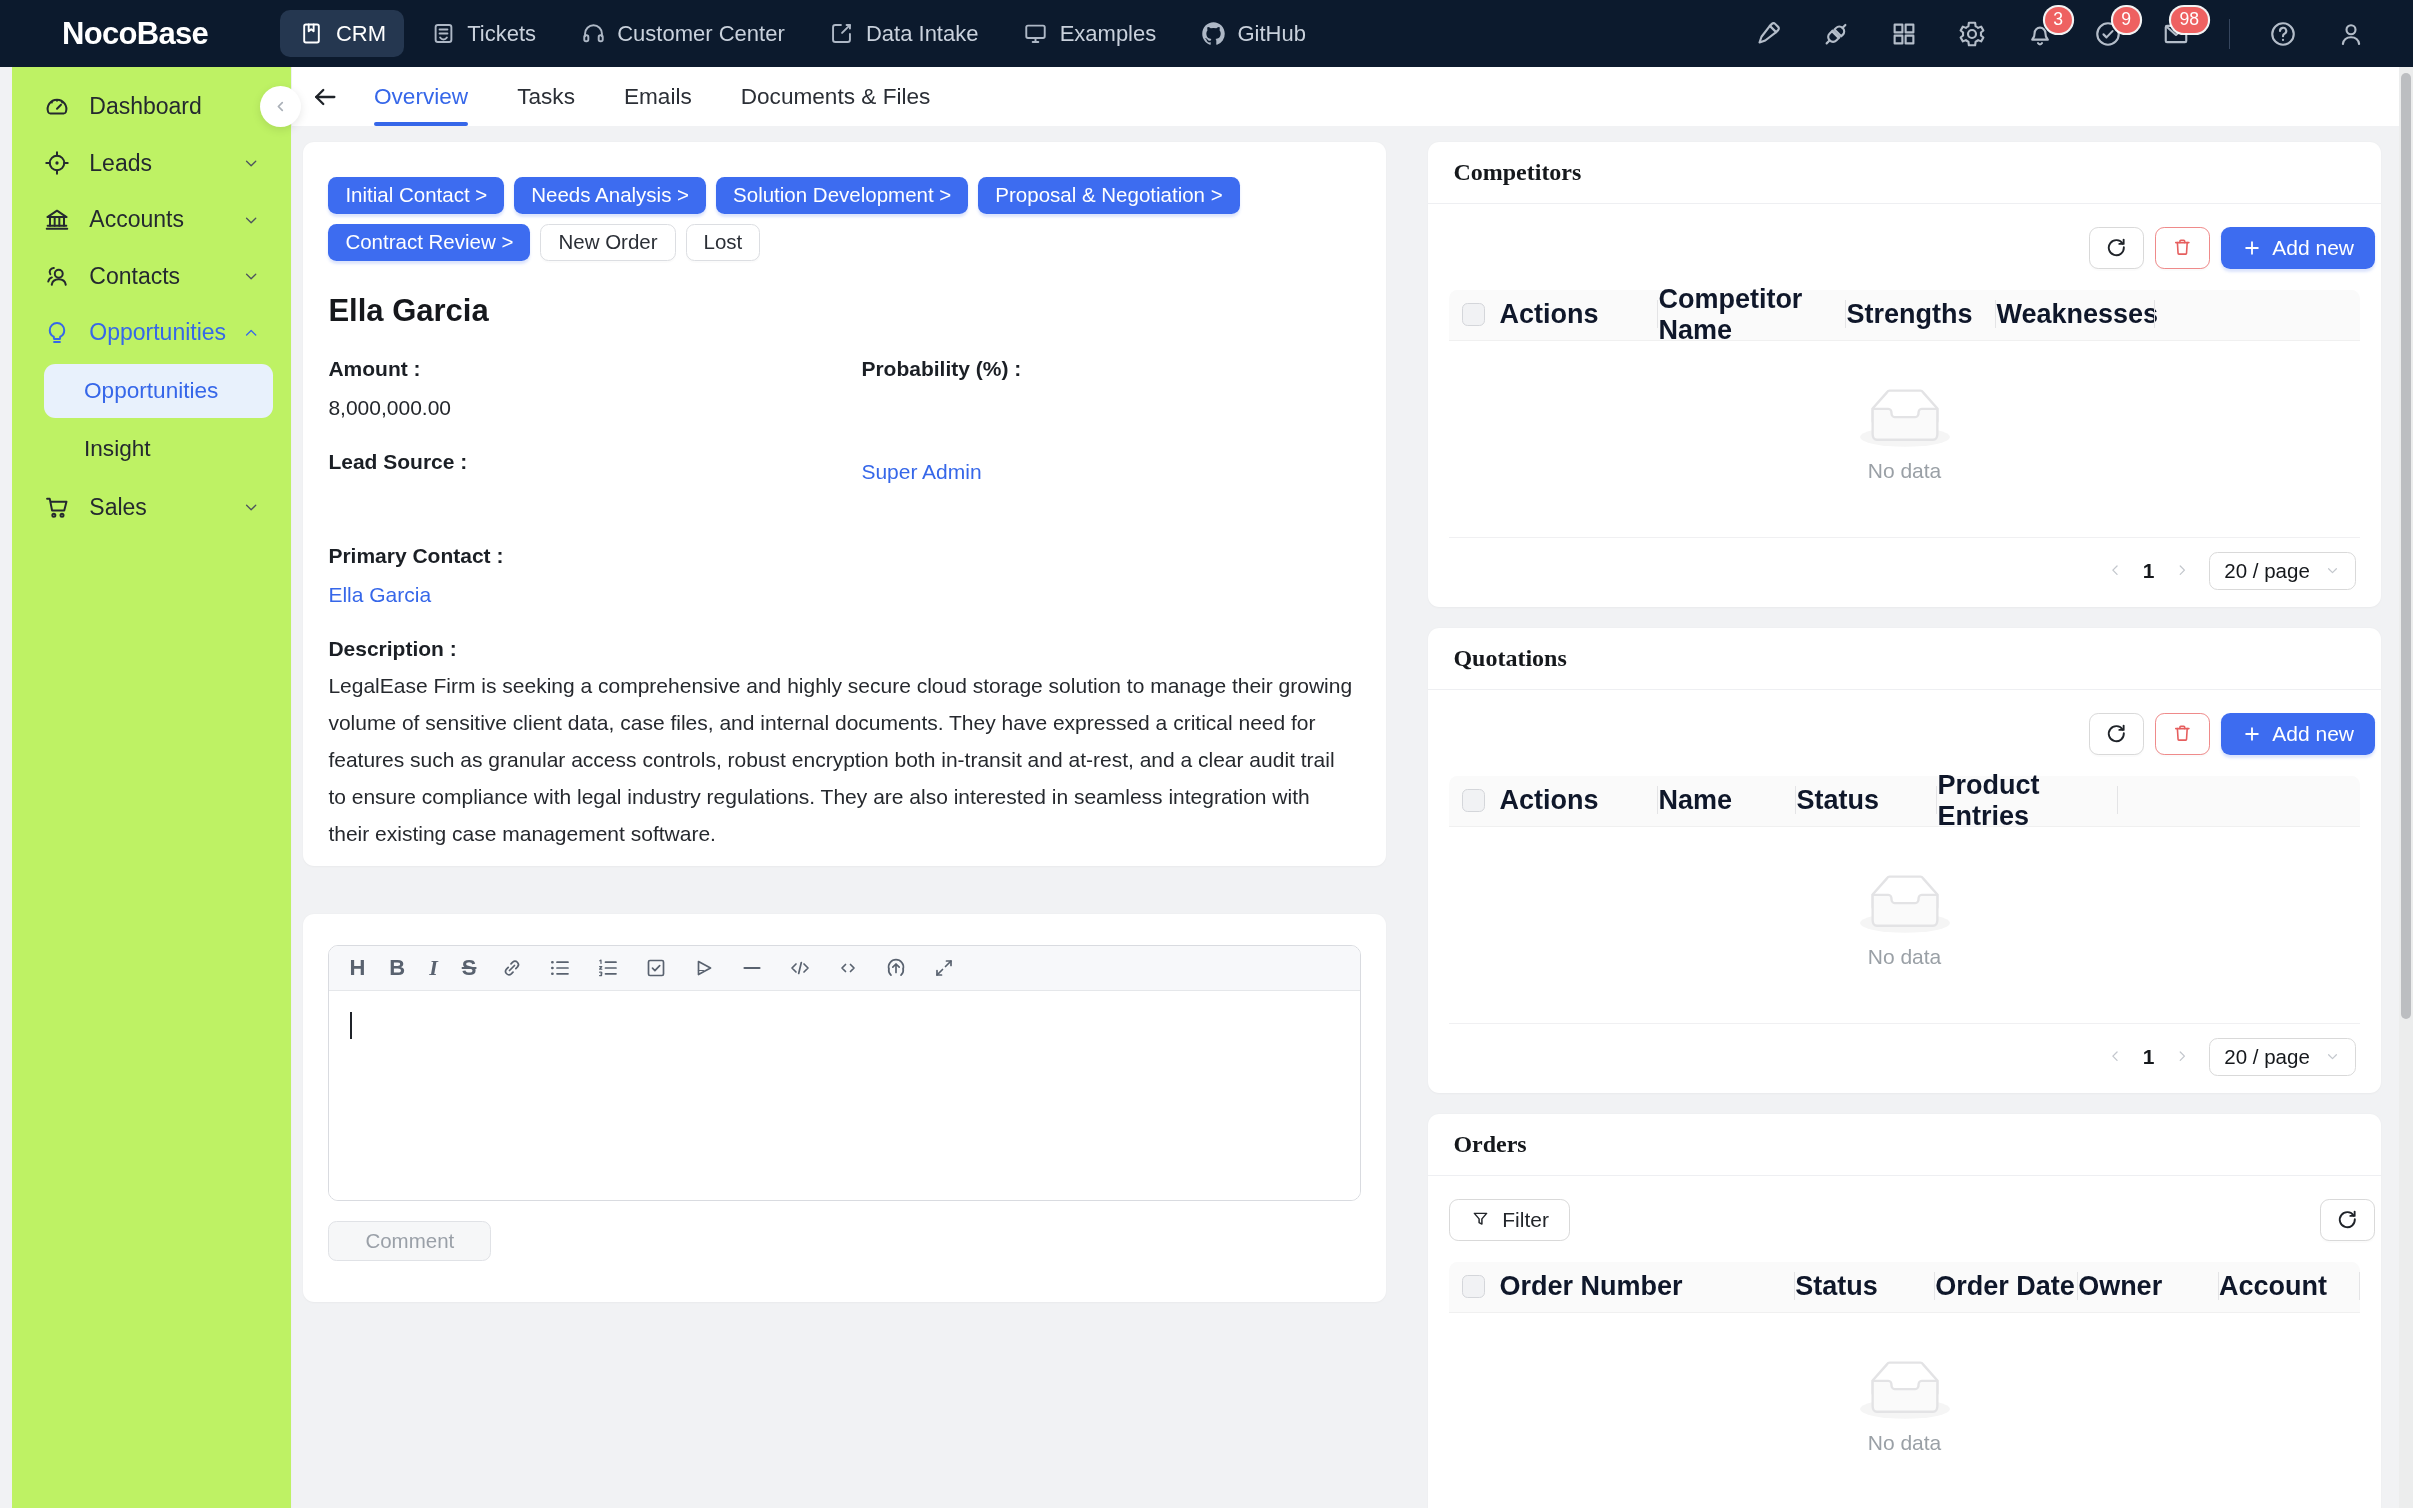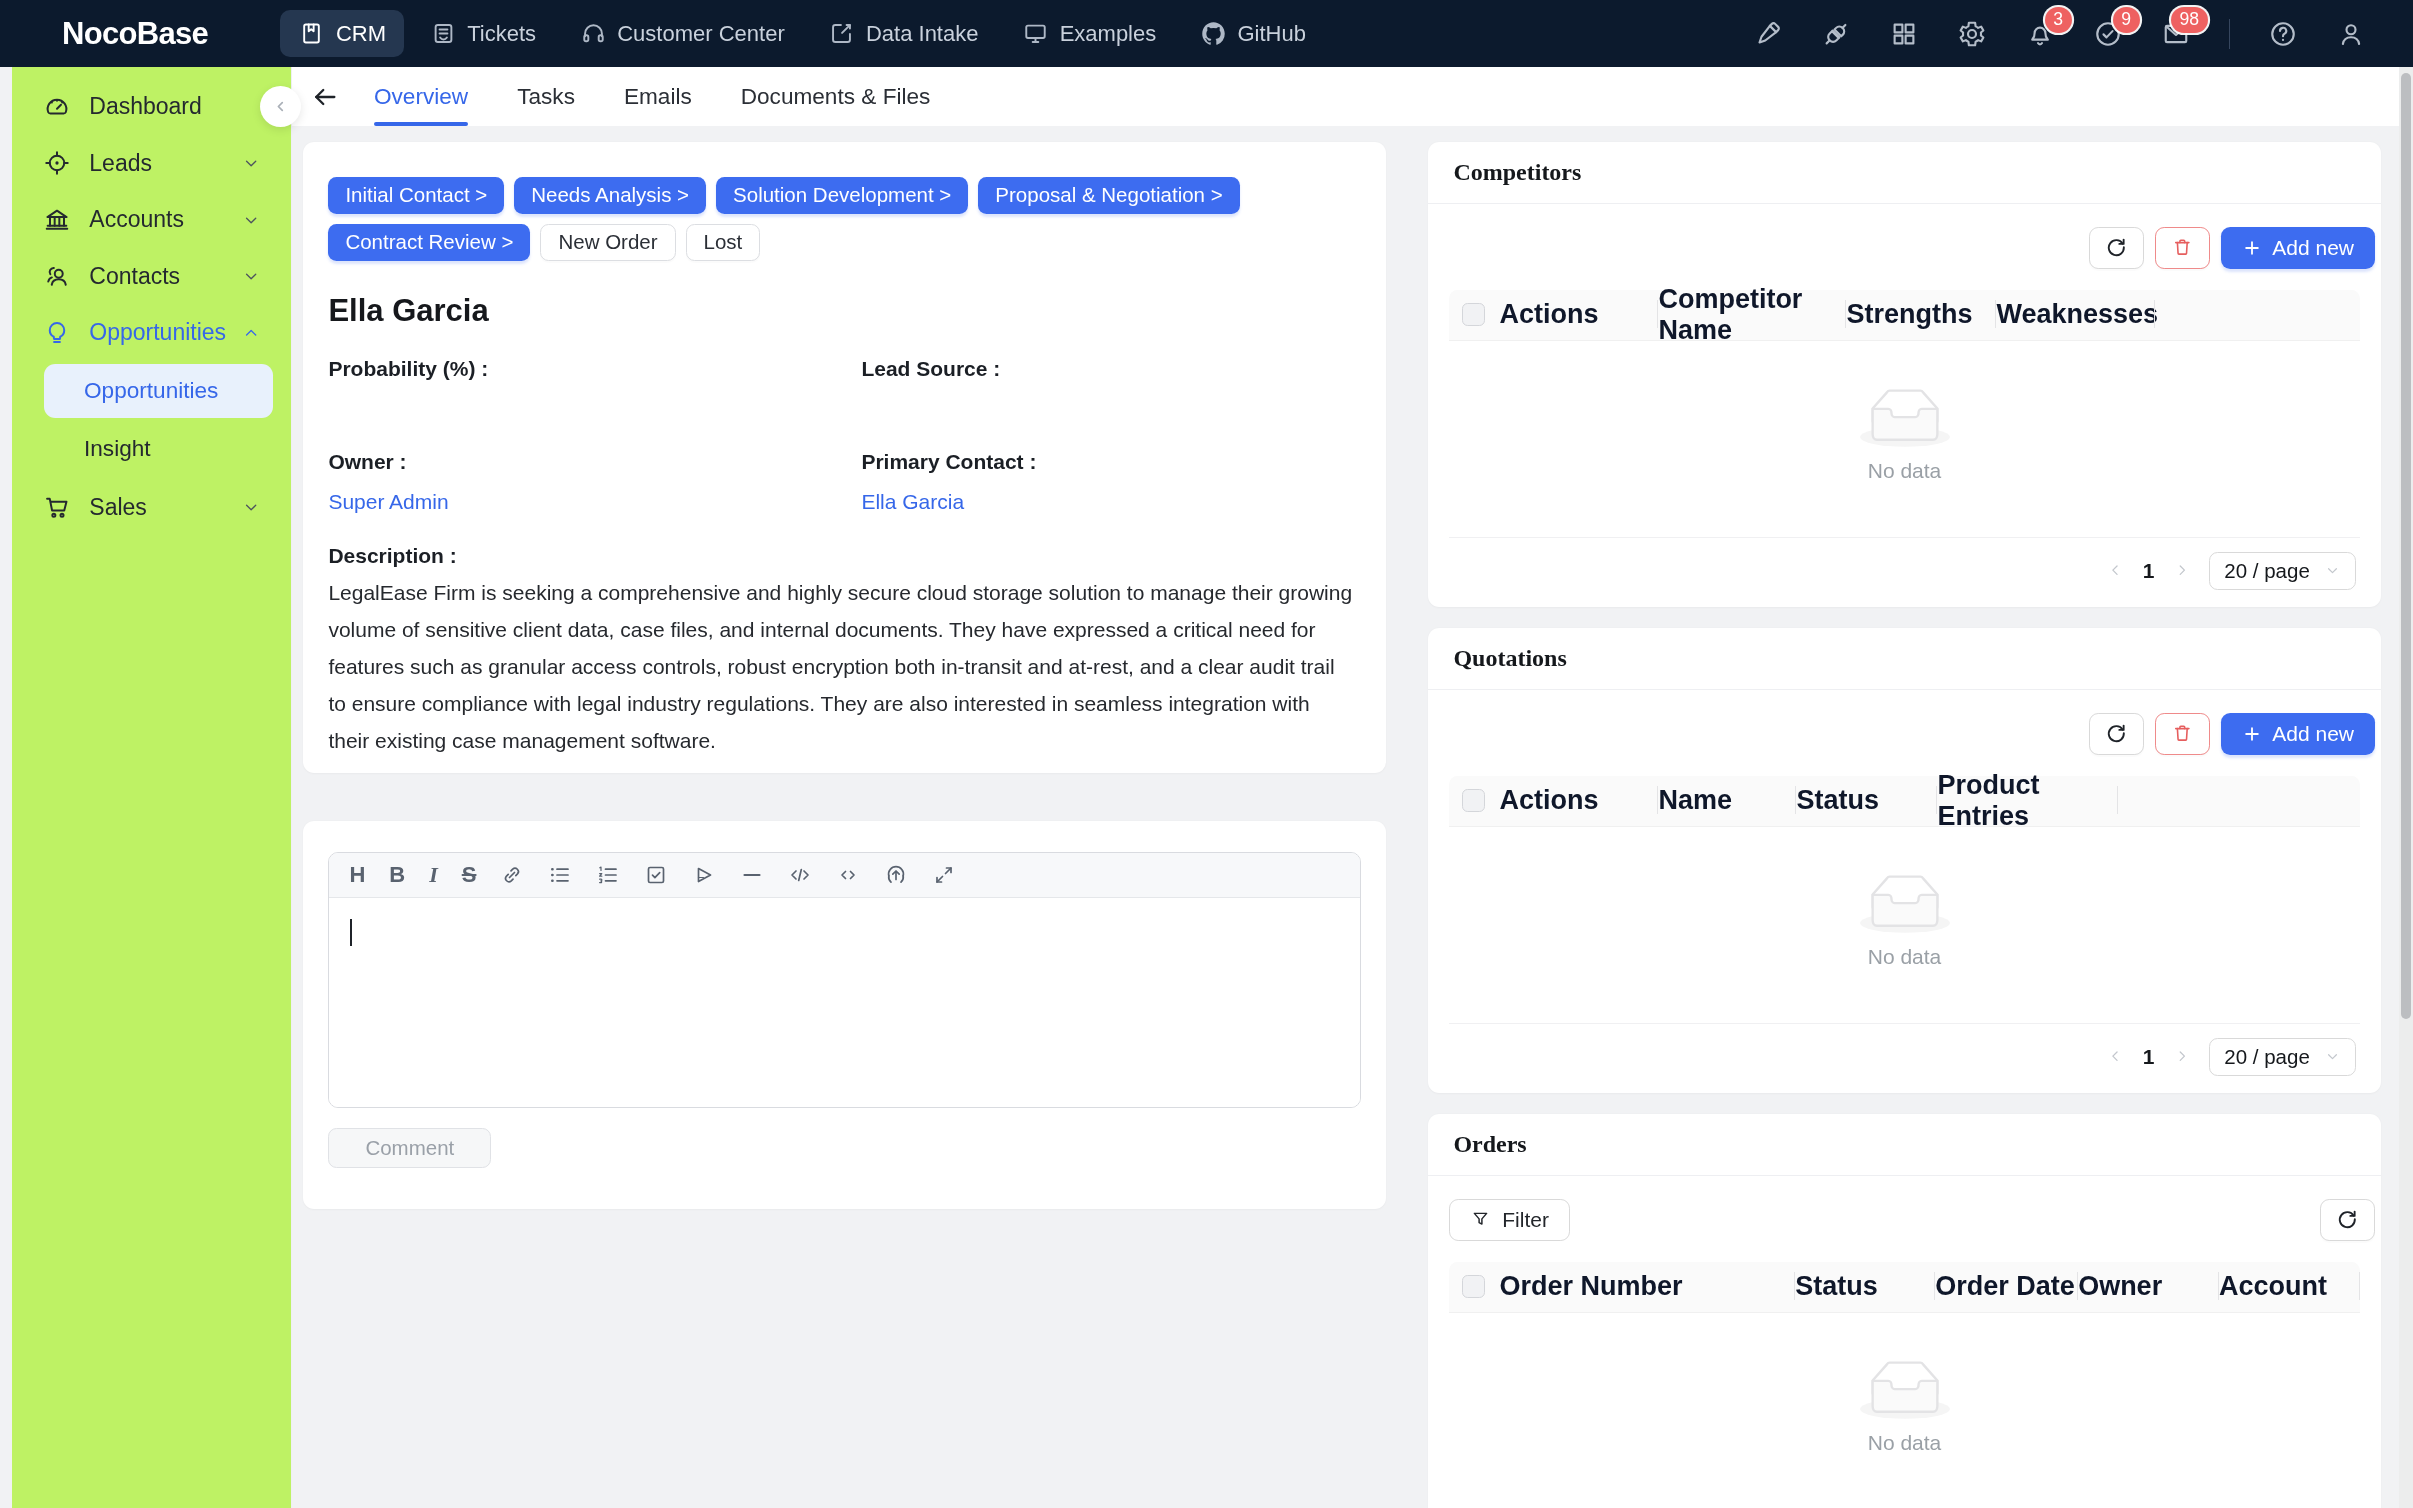--- a/index.html
+++ b/index.html
@@ -351,29 +351,32 @@
           <div class="stage-btn">Proposal &amp; Negotiation &gt;</div>
           <div class="stage-btn">Contract Review &gt;</div>
           <div class="stage-btn plain">New Order</div>
           <div class="stage-btn plain">Lost</div>
         </div>
 
         <h1 class="op-title">Ella Garcia</h1>
 
         <div class="field-grid">
           <div class="field">
+            <div class="flabel">Amount :</div>
+            <div class="fvalue">8,000,000.00</div>
+          </div>
+          <div class="field">
             <div class="flabel">Probability (%) :</div>
             <div class="fvalue"></div>
           </div>
           <div class="field">
             <div class="flabel">Lead Source :</div>
             <div class="fvalue"></div>
           </div>
           <div class="field">
-            <div class="flabel">Owner :</div>
             <div class="fvalue link">Super Admin</div>
           </div>
           <div class="field">
             <div class="flabel">Primary Contact :</div>
             <div class="fvalue link">Ella Garcia</div>
           </div>
         </div>
 
         <div class="desc-label">Description :</div>
         <p class="desc-text">LegalEase Firm is seeking a comprehensive and highly secure cloud storage solution to manage their growing volume of sensitive client data, case files, and internal documents. They have expressed a critical need for features such as granular access controls, robust encryption both in-transit and at-rest, and a clear audit trail to ensure compliance with legal industry regulations. They are also interested in seamless integration with their existing case management software.</p>

